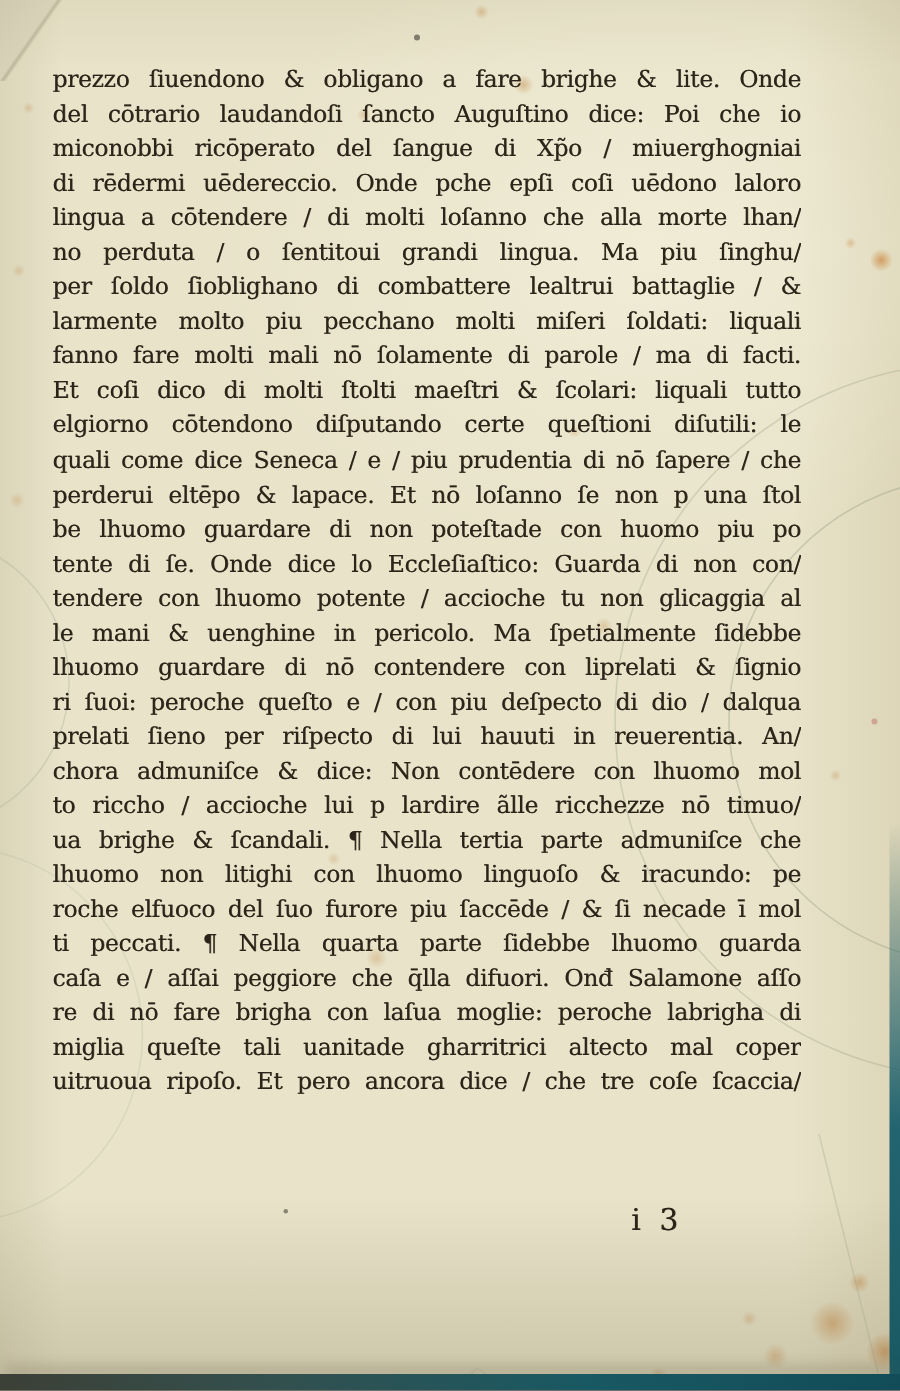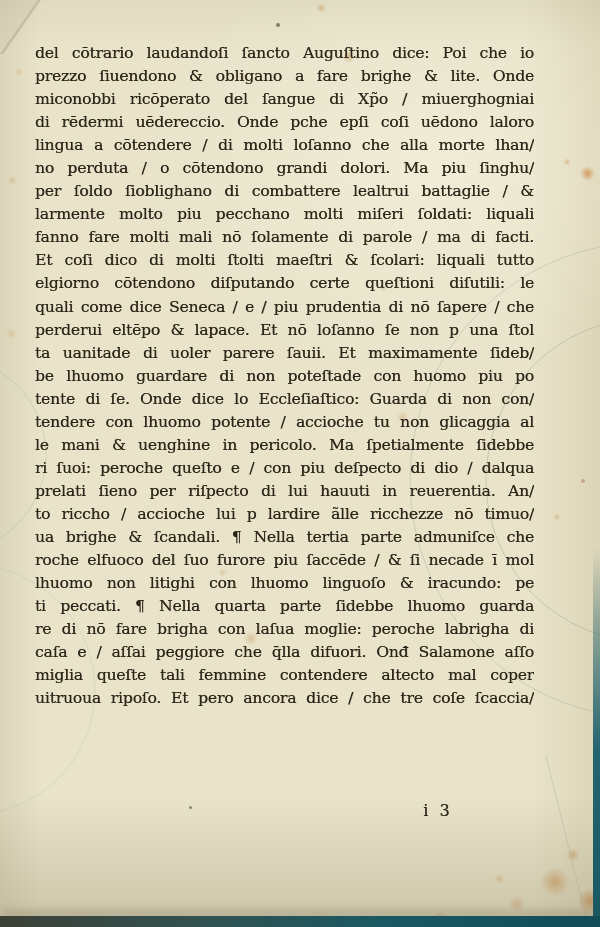--- a/index.html
+++ b/index.html
@@ -32,21 +32,21 @@
     height:23.05px;
     text-align:justify;
     text-align-last:justify;
     overflow:hidden;
     white-space:normal;
   }
   .page-number{
     position:absolute;left:398px;top:801px;width:80px;
     text-align:center;
     color:var(--ink,#2c2418);
-    font-size:16px;
+    font-size:20px;
     letter-spacing:3px;
     text-shadow:0.3px 0.3px 0.4px rgba(44,36,24,0.65);
   }
   .edge-bottom{
     position:absolute;left:0;bottom:0;width:600px;height:11px;
     background:linear-gradient(90deg, var(--scan-edge-dark,#3c4036) 0%, #33504e 30%, var(--scan-edge-teal,#195963) 65%, #114c58 100%);
     box-shadow:0 -7px 9px -3px rgba(95,88,62,0.40);
   }
   .edge-right{
     position:absolute;right:0;top:548px;bottom:9px;width:7px;
@@ -89,48 +89,49 @@
   <div class="spot" style="left:540px;top:868px;width:30px;height:28px;background:radial-gradient(circle,rgba(185,127,62,0.50),transparent 72%);"></div>
   <div class="spot" style="left:578px;top:888px;width:24px;height:26px;background:radial-gradient(circle,rgba(175,115,52,0.55),transparent 72%);"></div>
   <div class="spot" style="left:508px;top:896px;width:18px;height:16px;background:radial-gradient(circle,rgba(185,127,62,0.35),transparent 70%);"></div>
   <div class="spot" style="left:433px;top:912px;width:12px;height:10px;background:radial-gradient(circle,rgba(185,127,62,0.35),transparent 70%);"></div>
   <div class="spot" style="left:494px;top:874px;width:11px;height:10px;background:radial-gradient(circle,rgba(185,127,62,0.30),transparent 70%);"></div>
   <div class="spot" style="left:276px;top:23px;width:4px;height:4px;background:rgba(60,55,45,0.6);"></div>
   <div class="spot" style="left:189px;top:806px;width:3px;height:3px;background:rgba(60,55,45,0.55);"></div>
   <div class="spot" style="left:581px;top:479px;width:4px;height:4px;background:rgba(190,100,100,0.45);"></div>
 
   <div class="textblock">
+      <div class="text-line">prezzo ſiuendono &amp; obligano a fare brighe &amp; lite. Onde</div>
       <div class="text-line">del cōtrario laudandoſi ſancto Auguſtino dice: Poi che io</div>
-      <div class="text-line">prezzo ſiuendono &amp; obligano a fare brighe &amp; lite. Onde</div>
       <div class="text-line">miconobbi ricōperato del ſangue di Xp̃o / miuerghogniai</div>
       <div class="text-line">di rēdermi uēdereccio. Onde pche epſi coſi uēdono laloro</div>
       <div class="text-line">lingua a cōtendere / di molti loſanno che alla morte lhan/</div>
-      <div class="text-line">no perduta / o cōtendono grandi dolori. Ma piu ſinghu/</div>
+      <div class="text-line">no perduta / o ſentitoui grandi lingua. Ma piu ſinghu/</div>
       <div class="text-line">per ſoldo ſioblighano di combattere lealtrui battaglie / &amp;</div>
       <div class="text-line">larmente molto piu pecchano molti miſeri ſoldati: liquali</div>
       <div class="text-line">fanno fare molti mali nō ſolamente di parole / ma di facti.</div>
       <div class="text-line">Et coſi dico di molti ſtolti maeſtri &amp; ſcolari: liquali tutto</div>
       <div class="text-line">elgiorno cōtendono diſputando certe queſtioni diſutili: le</div>
       <div class="text-line">quali come dice Seneca / e / piu prudentia di nō ſapere / che</div>
       <div class="text-line">perderui eltēpo &amp; lapace. Et nō loſanno ſe non p una ſtol</div>
-      <div class="text-line">ta uanitade di uoler parere ſauii. Et maximamente ſideb/</div>
       <div class="text-line">be lhuomo guardare di non poteſtade con huomo piu po</div>
       <div class="text-line">tente di ſe. Onde dice lo Eccleſiaſtico: Guarda di non con/</div>
       <div class="text-line">tendere con lhuomo potente / accioche tu non glicaggia al</div>
       <div class="text-line">le mani &amp; uenghine in pericolo. Ma ſpetialmente ſidebbe</div>
+      <div class="text-line">lhuomo guardare di nō contendere con liprelati &amp; ſignio</div>
       <div class="text-line">ri ſuoi: peroche queſto e / con piu deſpecto di dio / dalqua</div>
       <div class="text-line">prelati ſieno per riſpecto di lui hauuti in reuerentia. An/</div>
+      <div class="text-line">chora admuniſce &amp; dice: Non contēdere con lhuomo mol</div>
       <div class="text-line">to riccho / accioche lui p lardire ãlle ricchezze nō timuo/</div>
       <div class="text-line">ua brighe &amp; ſcandali. ¶ Nella tertia parte admuniſce che</div>
+      <div class="text-line">lhuomo non litighi con lhuomo linguoſo &amp; iracundo: pe</div>
       <div class="text-line">roche elfuoco del ſuo furore piu ſaccēde / &amp; ſi necade ī mol</div>
-      <div class="text-line">lhuomo non litighi con lhuomo linguoſo &amp; iracundo: pe</div>
       <div class="text-line">ti peccati. ¶ Nella quarta parte ſidebbe lhuomo guarda</div>
+      <div class="text-line">caſa e / aſſai peggiore che q̄lla difuori. Onđ Salamone aſſo</div>
       <div class="text-line">re di nō fare brigha con laſua moglie: peroche labrigha di</div>
-      <div class="text-line">caſa e / aſſai peggiore che q̄lla difuori. Onđ Salamone aſſo</div>
-      <div class="text-line">miglia queſte tali femmine contendere altecto mal coper</div>
+      <div class="text-line">miglia queſte tali uanitade gharritrici altecto mal coper</div>
       <div class="text-line">uitruoua ripoſo. Et pero ancora dice / che tre coſe ſcaccia/</div>
     </div>
 
   <div class="page-number">i 3</div>
 
   <div class="edge-right"></div>
   <div class="edge-bottom"></div>
 </div>
 
 </body></html>

